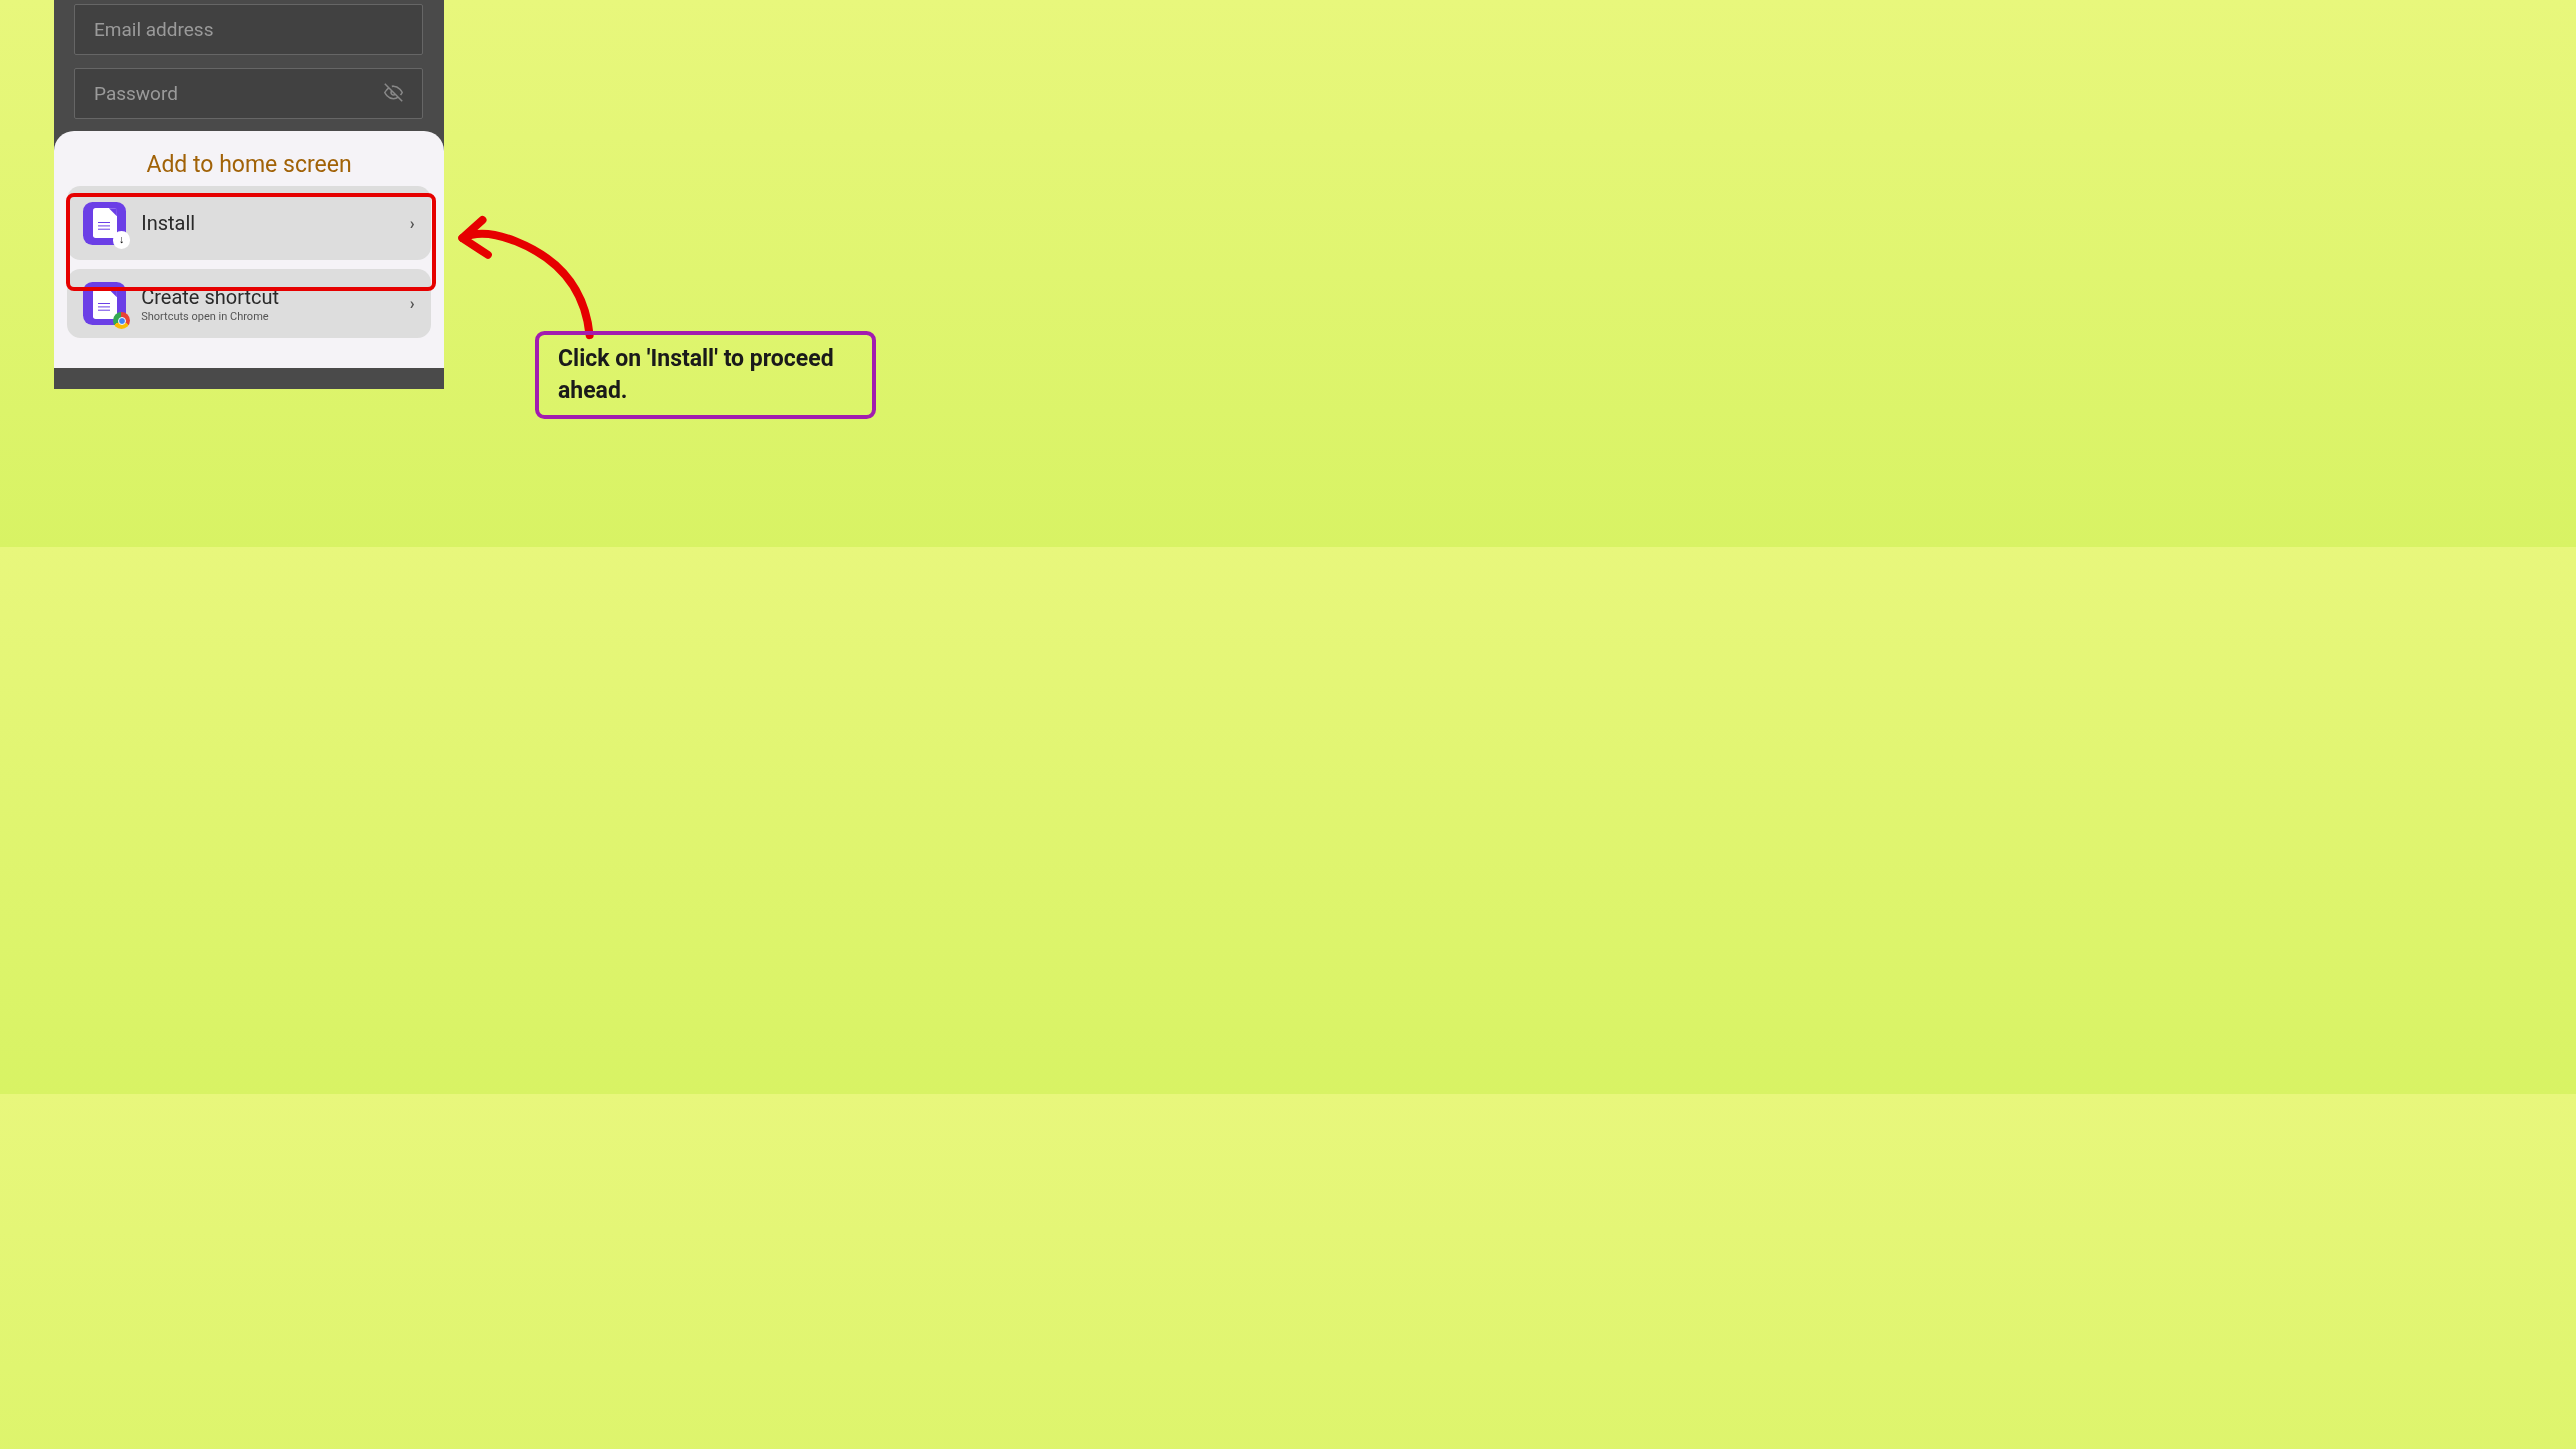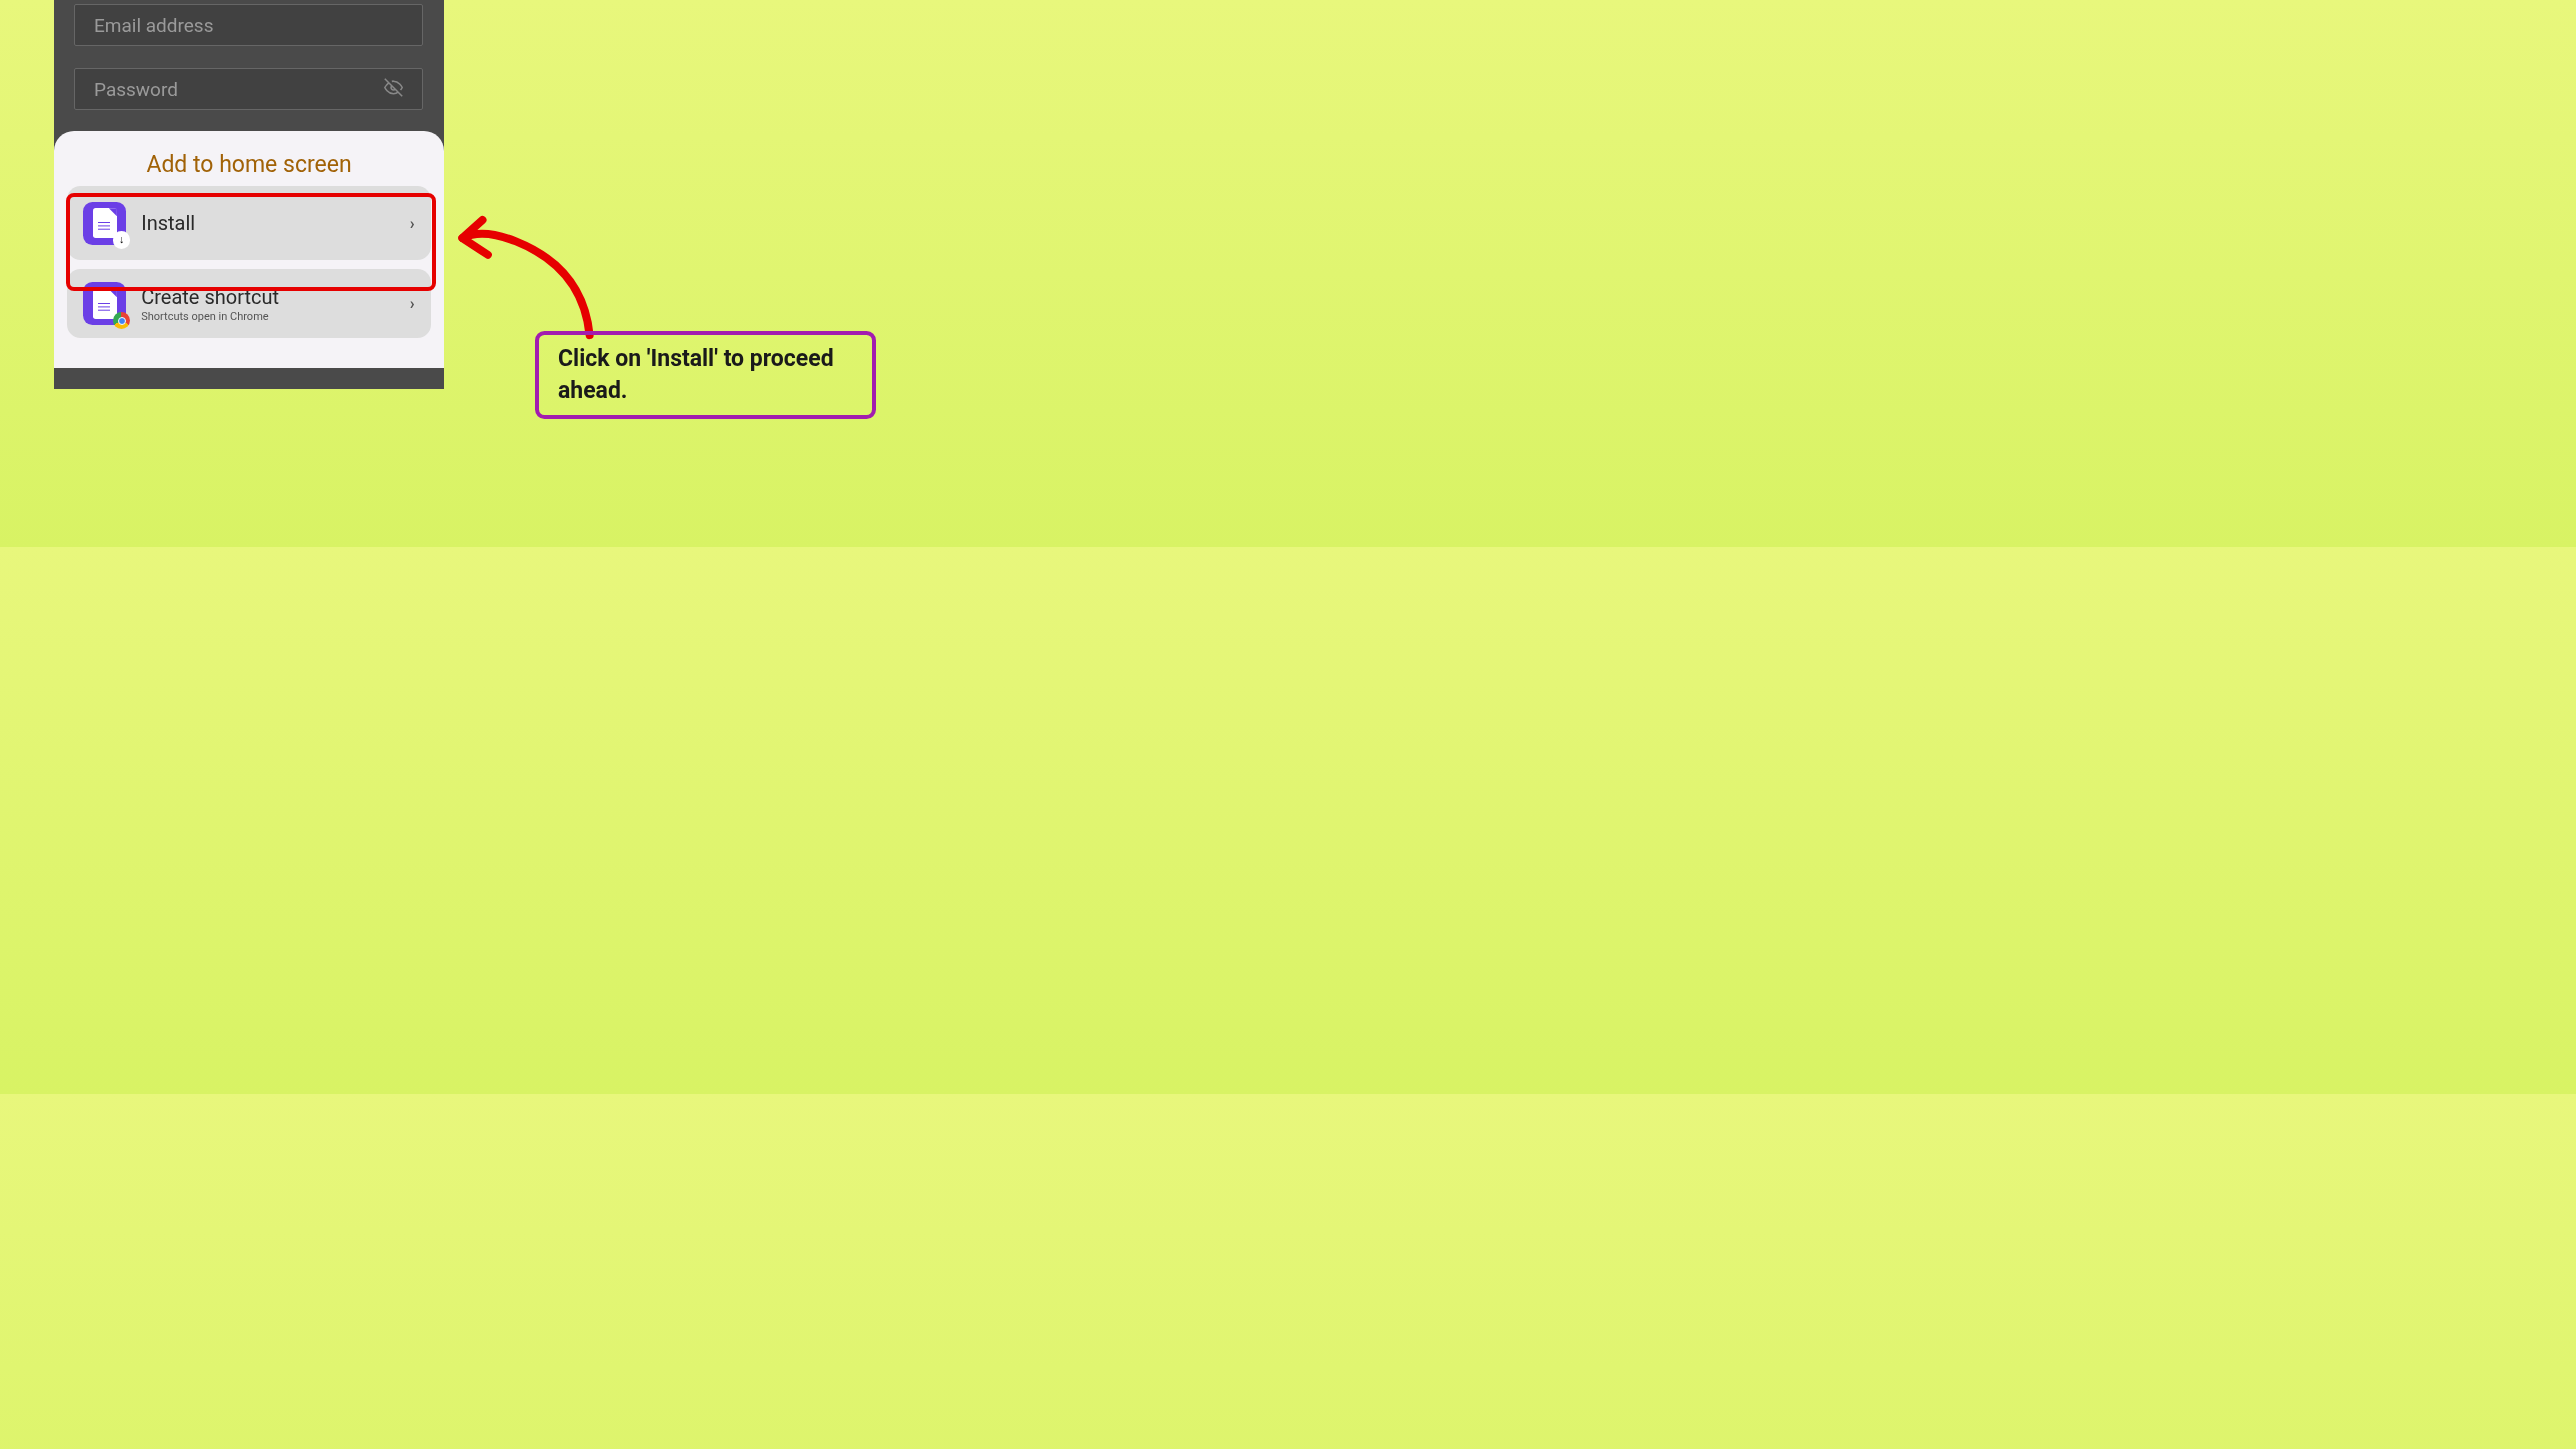--- a/index.html
+++ b/index.html
@@ -20,21 +20,21 @@
       left: 54px;
       top: 0;
       width: 390px;
       height: 389px;
       background: #4a4a4a;
     }
     .input-field {
       position: absolute;
       left: 20px;
       width: 349px;
-      height: 42px;
+      height: 51px;
       background: rgba(60, 60, 60, 0.6);
       border: 0.7px solid #666;
       border-radius: 2px;
       display: flex;
       align-items: center;
       padding: 0 19px;
     }
     .input-email {
       top: 4px;
     }

